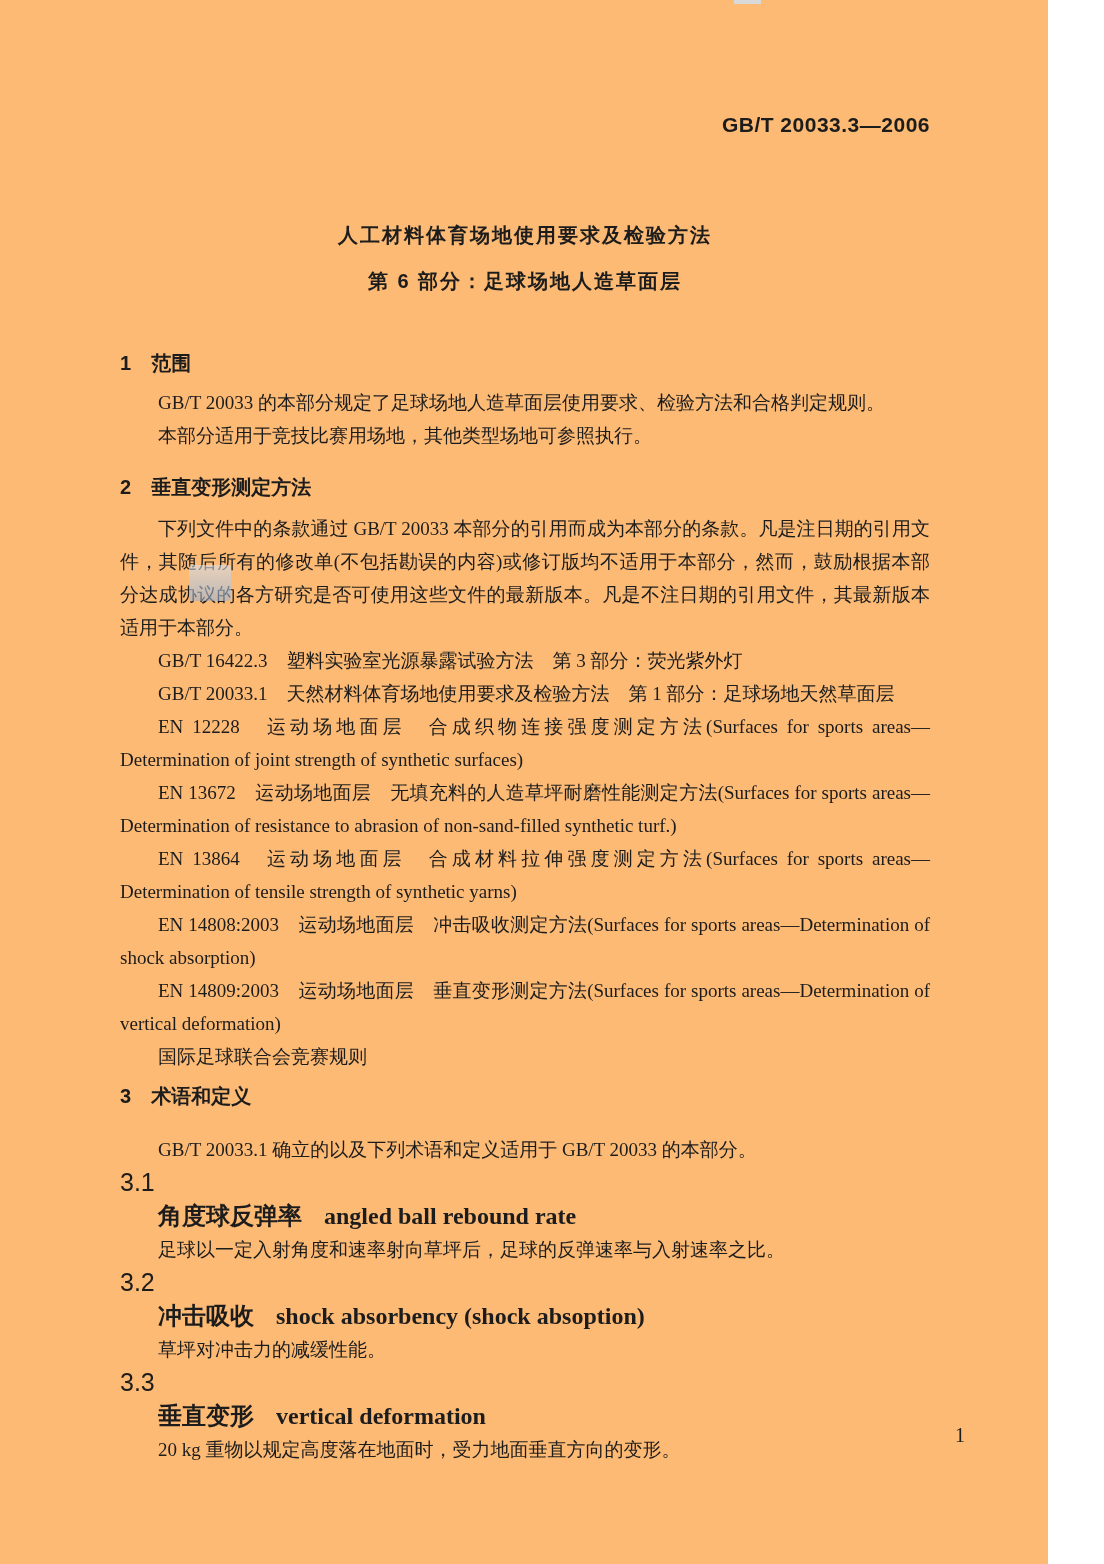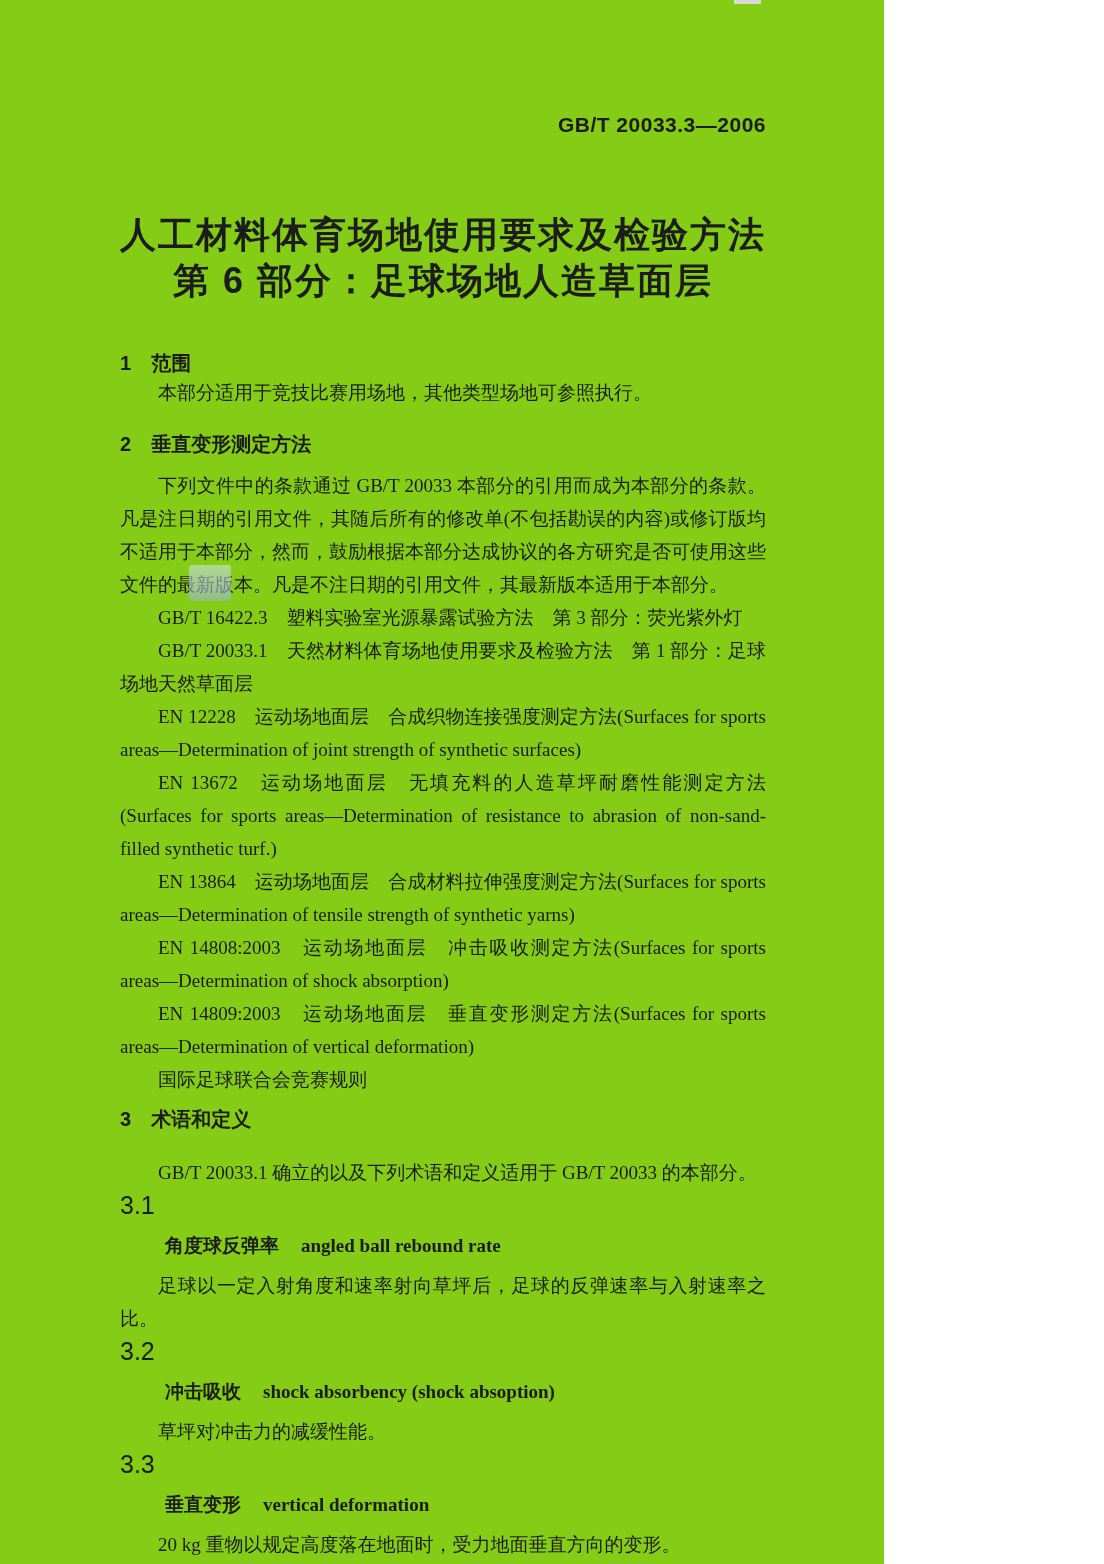--- a/index.html
+++ b/index.html
@@ -1,41 +1,41 @@
 <!DOCTYPE html>
 <html><head>
 <meta charset="utf-8">
 <style>
   html, body { margin: 0; padding: 0; background: #ffffff; }
   .page {
     position: relative;
-    width: 884px;
+    width: 1048px;
     height: 1564px;
-    background: #84cc16;
+    background: #fdba74;
     box-sizing: border-box;
     padding: 0 118px 0 120px;
     overflow: hidden;
     color: #1c1c1c;
     font-family: "Liberation Serif", "DejaVu Serif", serif;
   }
   .doc-number {
     margin-top: 112px;
     text-align: right;
     font-family: "Liberation Sans", "DejaVu Sans", sans-serif;
     font-weight: bold;
     font-size: 21px;
     line-height: 26px;
     letter-spacing: 0.5px;
   }
   .doc-title {
     margin-top: 74px;
     text-align: center;
     font-family: "Liberation Sans", "DejaVu Sans", sans-serif;
     font-weight: bold;
-    font-size: 36px;
+    font-size: 20px;
     line-height: 46px;
     letter-spacing: 2px;
   }
   .sec-heading {
     margin: 0;
     font-family: "Liberation Sans", "DejaVu Sans", sans-serif;
     font-weight: bold;
     font-size: 20px;
     line-height: 26px;
   }
@@ -54,23 +54,23 @@
   .mt12 { margin-top: 12px; }
   .mt14 { margin-top: 24px; }
   .ref { margin: 0; }
   .term-num {
     margin: 0;
     font-family: "Liberation Sans", "DejaVu Sans", sans-serif;
     font-size: 25px;
     line-height: 33px;
   }
   .term-name {
-    margin: 7px;
+    margin: 0;
     padding-left: 38px;
-    font-size: 19px;
+    font-size: 24px;
     line-height: 33px;
   }
   .term-name .zh {
     font-family: "Liberation Sans", "DejaVu Sans", sans-serif;
     font-weight: bold;
   }
   .term-name .en {
     font-family: "Liberation Serif", "DejaVu Serif", serif;
     font-weight: bold;
     margin-left: 22px;
@@ -113,20 +113,21 @@
   <div class="doc-number">GB/T 20033.3—2006</div>
 
   <div class="doc-title">
     <div>人工材料体育场地使用要求及检验方法</div>
     <div>第 6 部分：足球场地人造草面层</div>
   </div>
 
   <h2 class="sec-heading sec1-heading">
     <span class="h-num">1</span><span class="h-label">范围</span>
   </h2>
+  <p class="para indent mt10">GB/T 20033 的本部分规定了足球场地人造草面层使用要求、检验方法和合格判定规则。</p>
   <p class="para indent">本部分适用于竞技比赛用场地，其他类型场地可参照执行。</p>
 
   <h2 class="sec-heading sec2-heading">
     <span class="h-num">2</span><span class="h-label">垂直变形测定方法</span>
   </h2>
   <p class="para indent mt12">下列文件中的条款通过 GB/T 20033 本部分的引用而成为本部分的条款。凡是注日期的引用文件，其随后所有的修改单(不包括勘误的内容)或修订版均不适用于本部分，然而，鼓励根据本部分达成协议的各方研究是否可使用这些文件的最新版本。凡是不注日期的引用文件，其最新版本适用于本部分。</p>
   <p class="para indent ref">GB/T 16422.3　塑料实验室光源暴露试验方法　第 3 部分：荧光紫外灯</p>
   <p class="para indent ref">GB/T 20033.1　天然材料体育场地使用要求及检验方法　第 1 部分：足球场地天然草面层</p>
   <p class="para indent ref">EN 12228　运动场地面层　合成织物连接强度测定方法(Surfaces for sports areas—Determination of joint strength of synthetic surfaces)</p>
   <p class="para indent ref">EN 13672　运动场地面层　无填充料的人造草坪耐磨性能测定方法(Surfaces for sports areas—Determination of resistance to abrasion of non-sand-filled synthetic turf.)</p>

